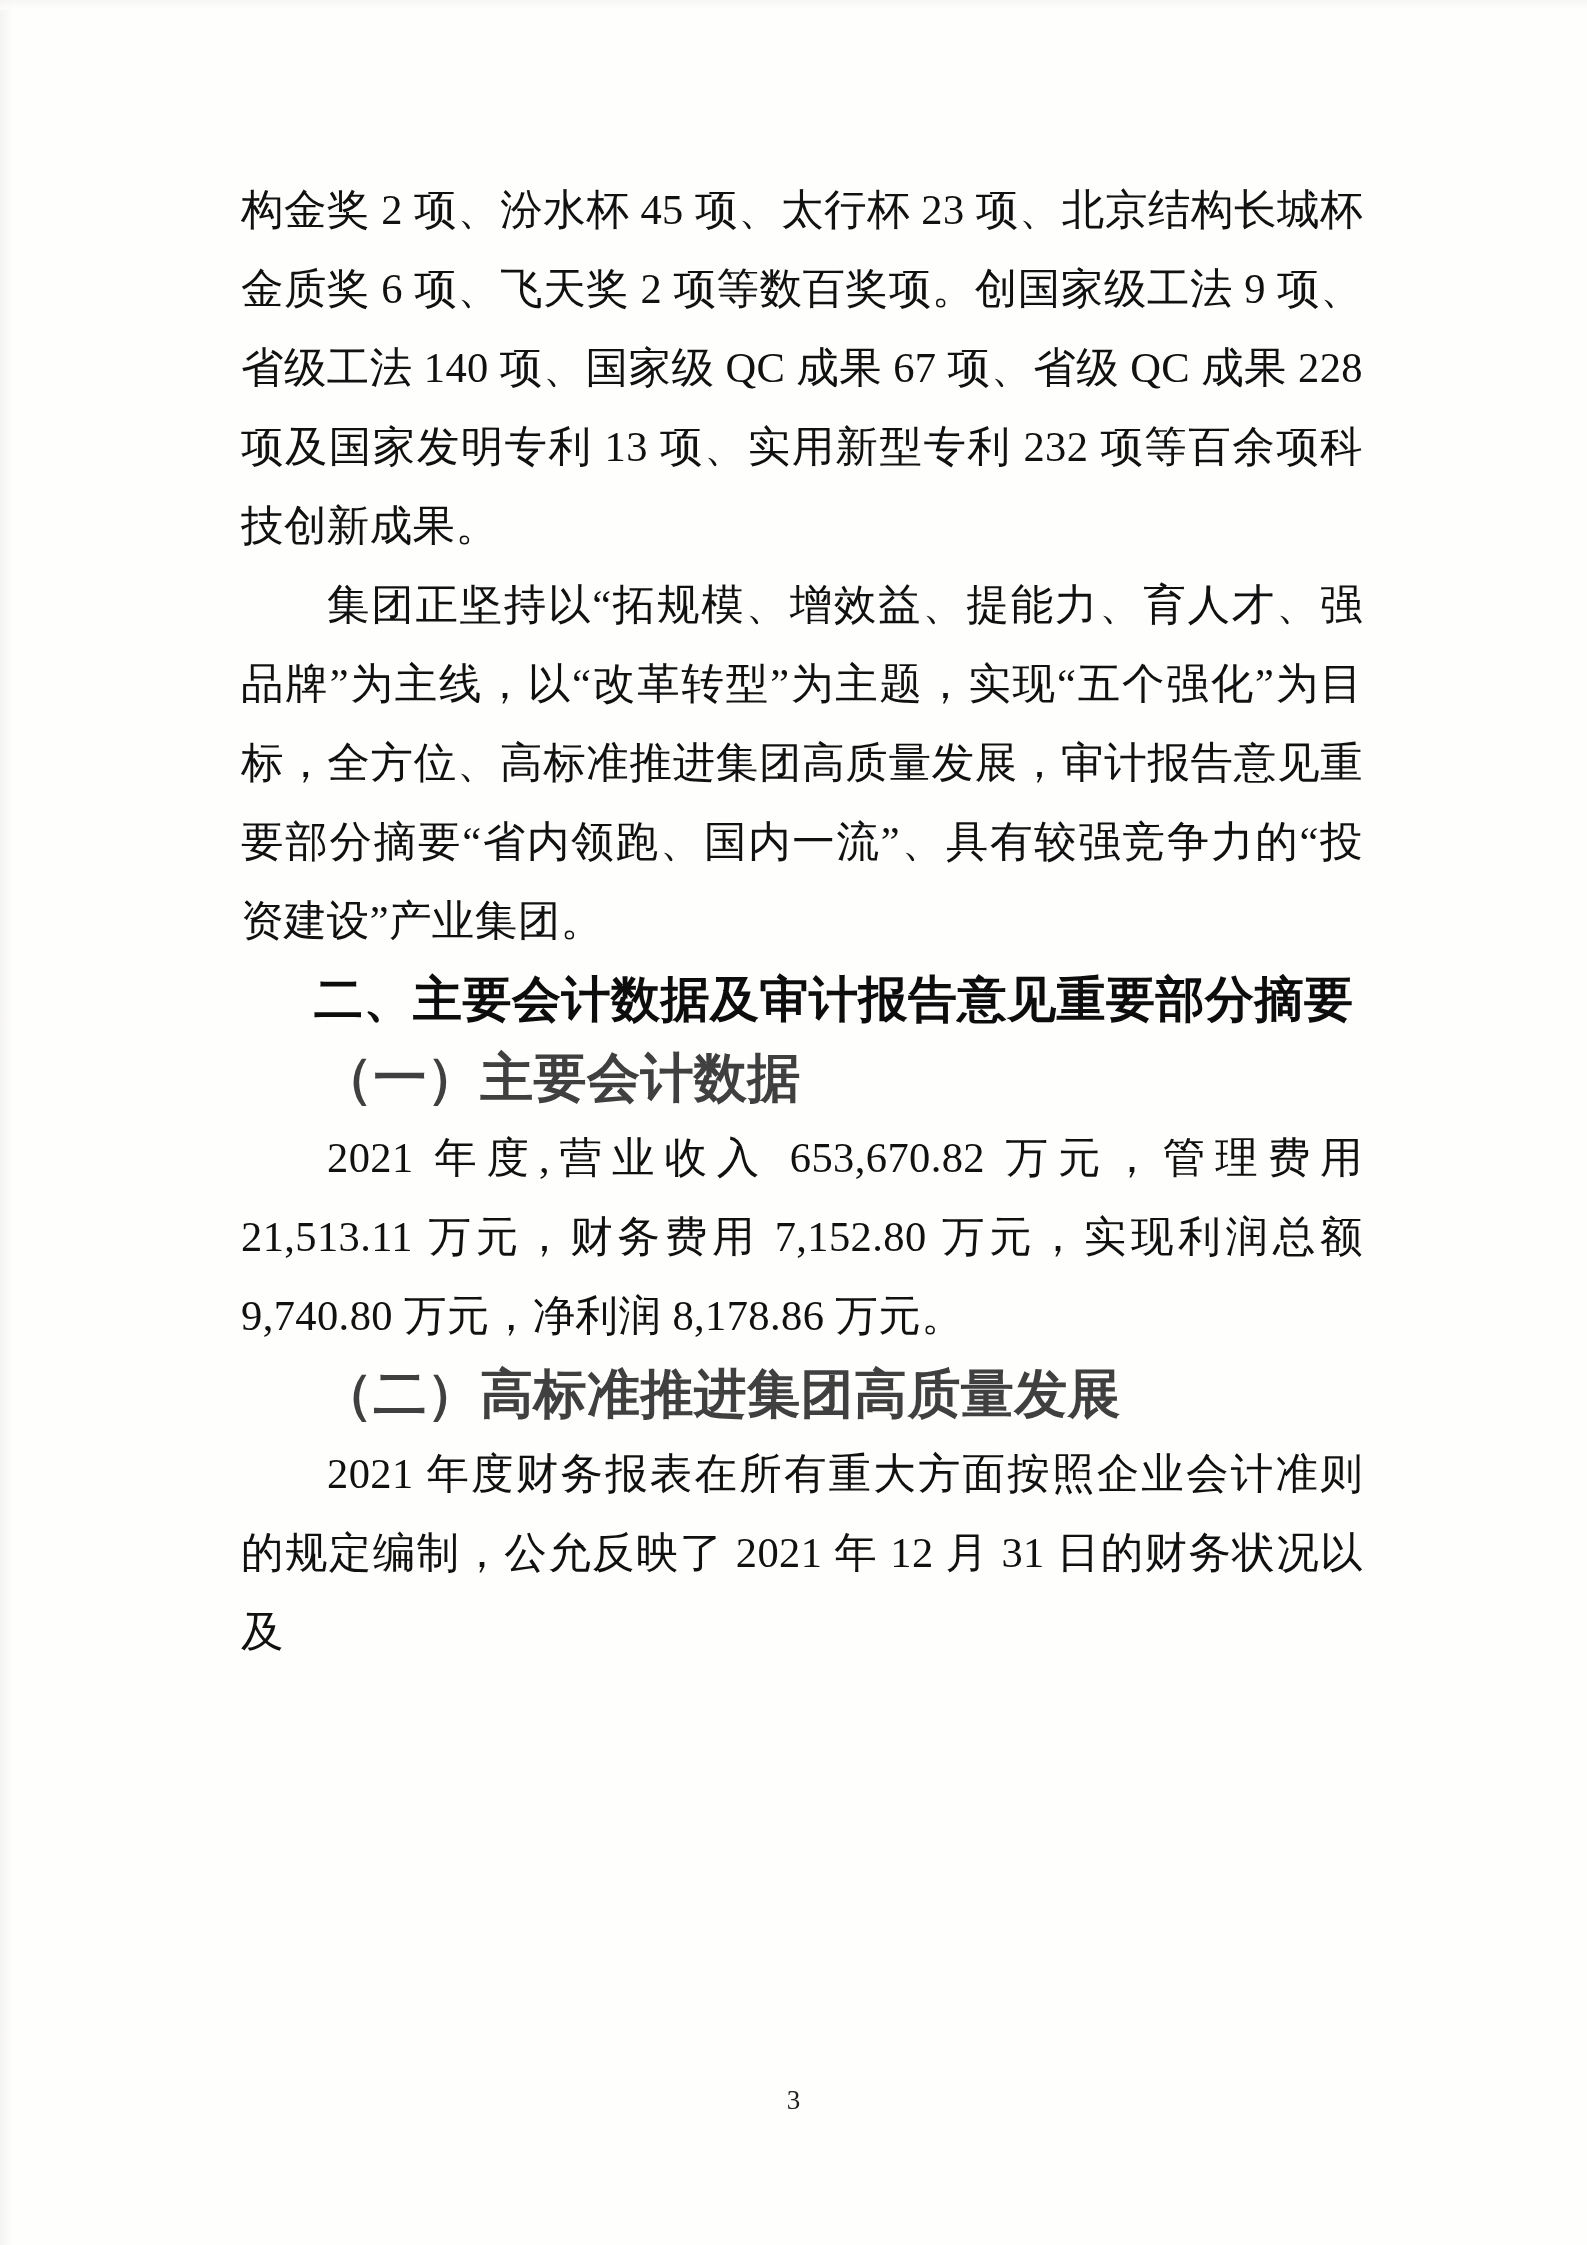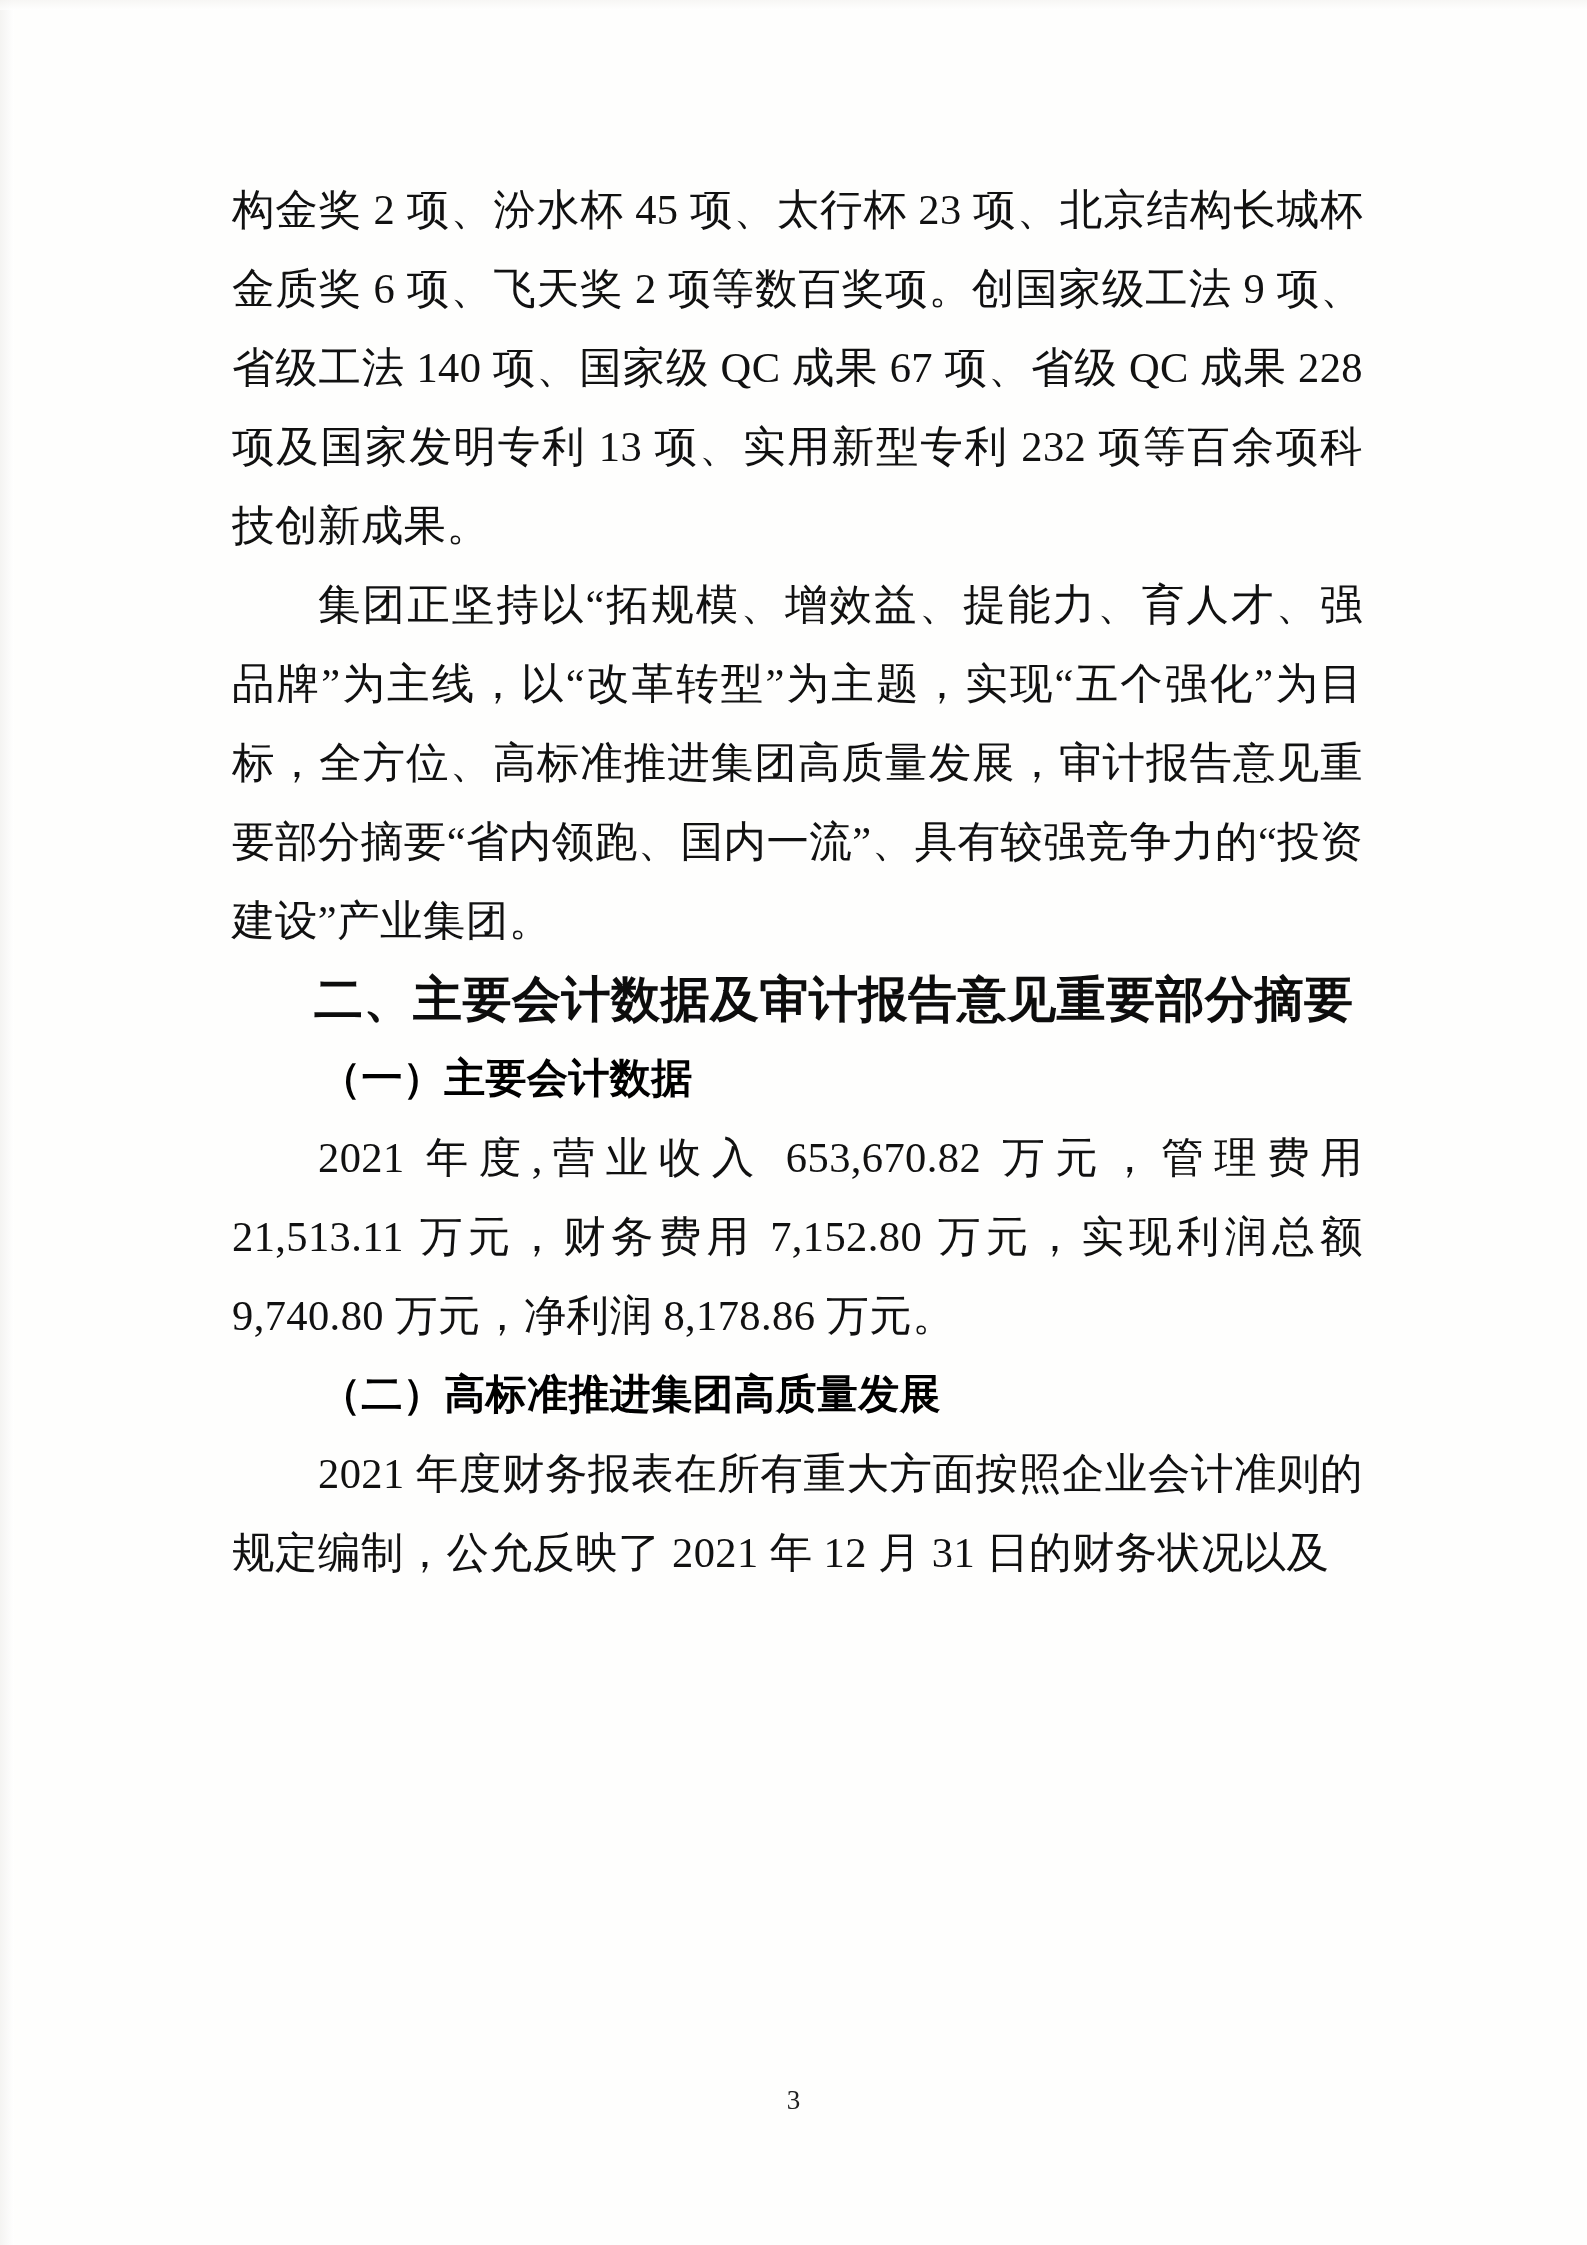--- a/index.html
+++ b/index.html
@@ -24,45 +24,45 @@
   }
   
   .para {
     font-family: "Liberation Serif", "DejaVu Serif", serif;
     font-size: 42.5px;
     line-height: 79px;
     letter-spacing: 0.4px;
     text-align: justify;
     text-justify: inter-character;
     color: #111111;
-    margin: 0 0 0 4px;
+    margin: 0 0 0 13px;
     -webkit-font-smoothing: antialiased;
   }
   .para.indent {
     text-indent: 86px;
   }
 
   
   .heading2 {
     font-family: "Liberation Sans", "DejaVu Sans", sans-serif;
     font-weight: bold;
     font-size: 49px;
     line-height: 79px;
     letter-spacing: 0.5px;
     text-indent: 86px;
     color: #0d0d0d;
     margin: 0;
   }
   .sub-heading {
     font-family: "Liberation Serif", "DejaVu Serif", serif;
-    font-size: 41px;
+    font-size: 53px;
     line-height: 79px;
     letter-spacing: 0.4px;
     text-indent: 92px;
-    color: #000000;
+    color: #404040;
     margin: 0;
   }
 
   
   .page-number {
     position: absolute;
     left: 0;
     right: 0;
     top: 2085px;
     text-align: center;

